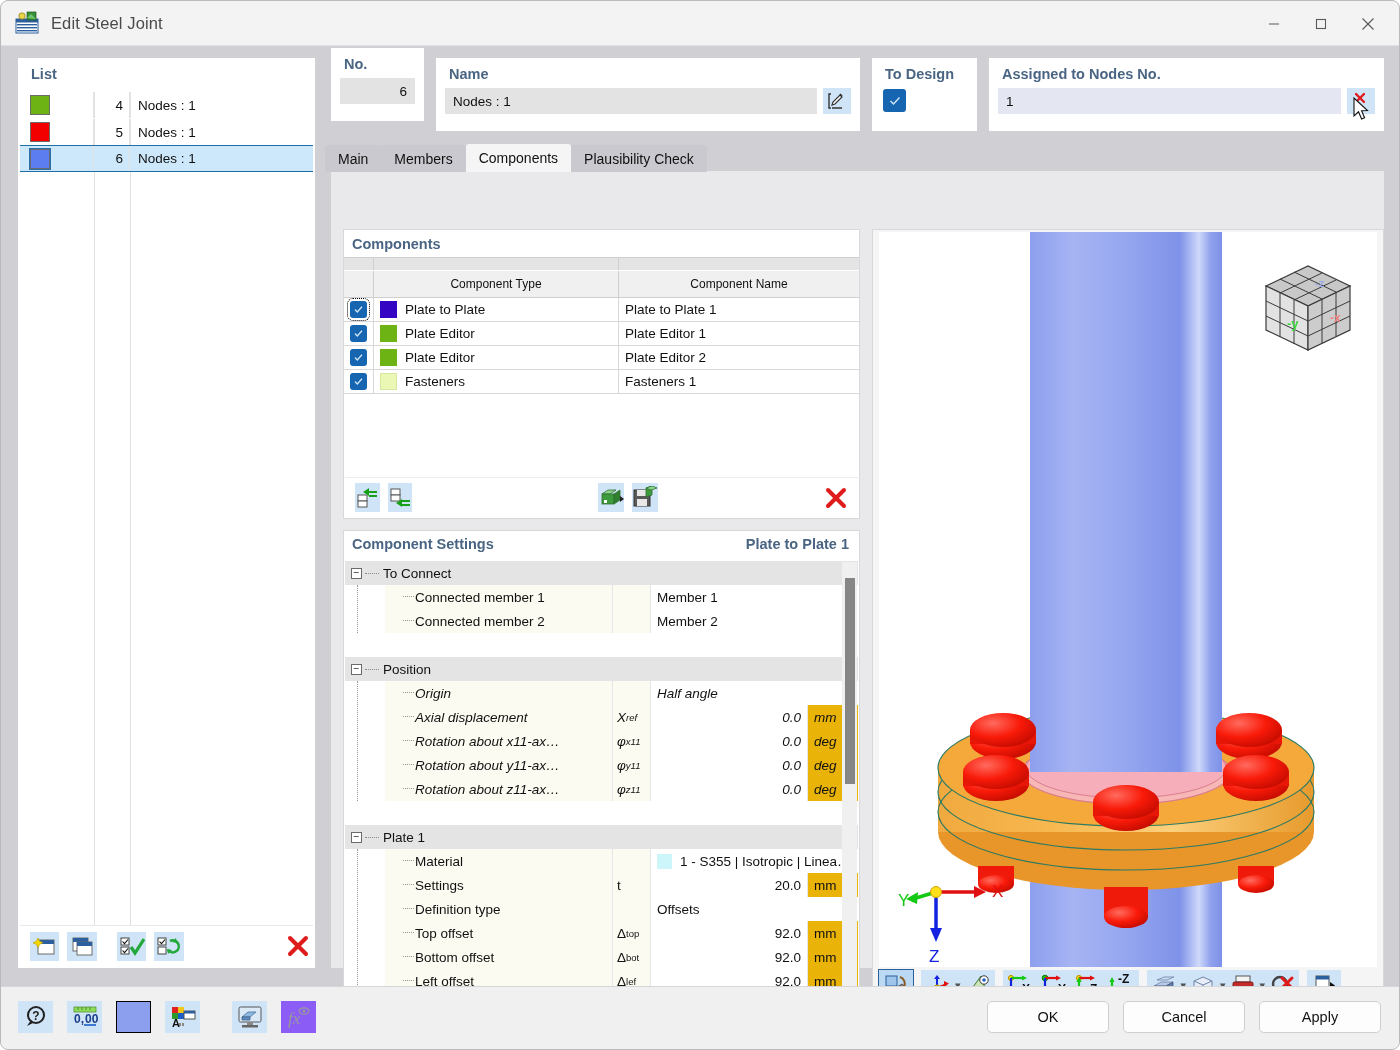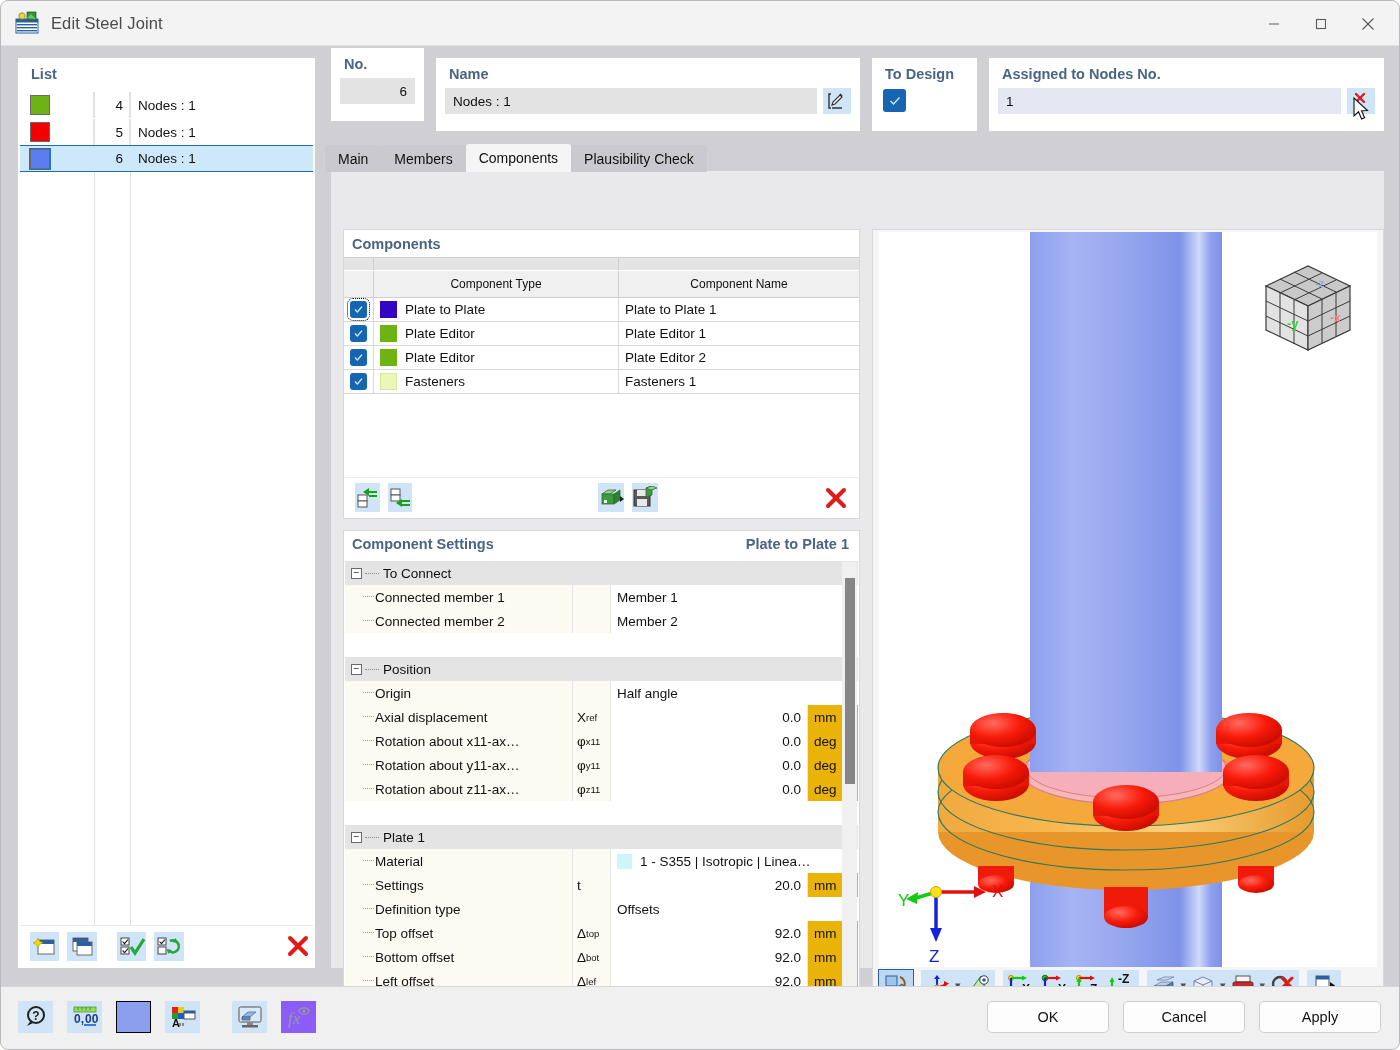--- a/index.html
+++ b/index.html
@@ -196,21 +196,21 @@
   .prop-group {
     display: flex; align-items: center; height: 24px;
     background: #e4e4e4; font-size: 13.5px; padding-left: 6px;
   }
   .expander {
     width: 11px; height: 11px; border: 1px solid #6a6a6a; background: #fff;
     display: inline-flex; align-items: center; justify-content: center;
     font-size: 10px; line-height: 1; margin-right: 3px; flex: none; color: #222;
   }
   .grp-dots { width: 14px; border-top: 1px dotted #8a8a8a; margin-right: 4px; flex:none;}
-  .prop-row { display: flex; height: 24px; font-size: 13.5px; }
+  .prop-row { display: flex; height: 24px; font-size: 13.5px; margin-left: 40px; }
   .pr-name {
     width: 228px; flex: none; display: flex; align-items: center;
     background: #fbfbf2; padding-left: 30px; position: relative;
     border-right: 1px solid #e6e6e6;
     white-space: nowrap; overflow: hidden;
   }
   .pr-name .tree {
     position: absolute; left: 18px; top: 11px; width: 11px; border-top: 1px dotted #9a9a9a;
   }
   .pr-sym {
@@ -600,21 +600,21 @@
             <div class="pr-val">Member 2</div>
           </div>
         </div>
         <div class="pr-blank"></div>
 
         <div class="prop-group">
           <span class="expander">−</span>
           <span class="grp-dots"></span>
           <span>Position</span>
         </div>
-        <div style="position:relative;">
+        <div style="position:relative;font-style:italic;">
           <div class="vtree" style="top:0; height:120px;"></div>
 
           <div class="prop-row">
             <div class="pr-name">
                 <span class="tree"></span>
                 <span>Origin</span>
               </div>
             <div class="pr-sym"></div>
             <div class="pr-val">Half angle</div>
           </div>

